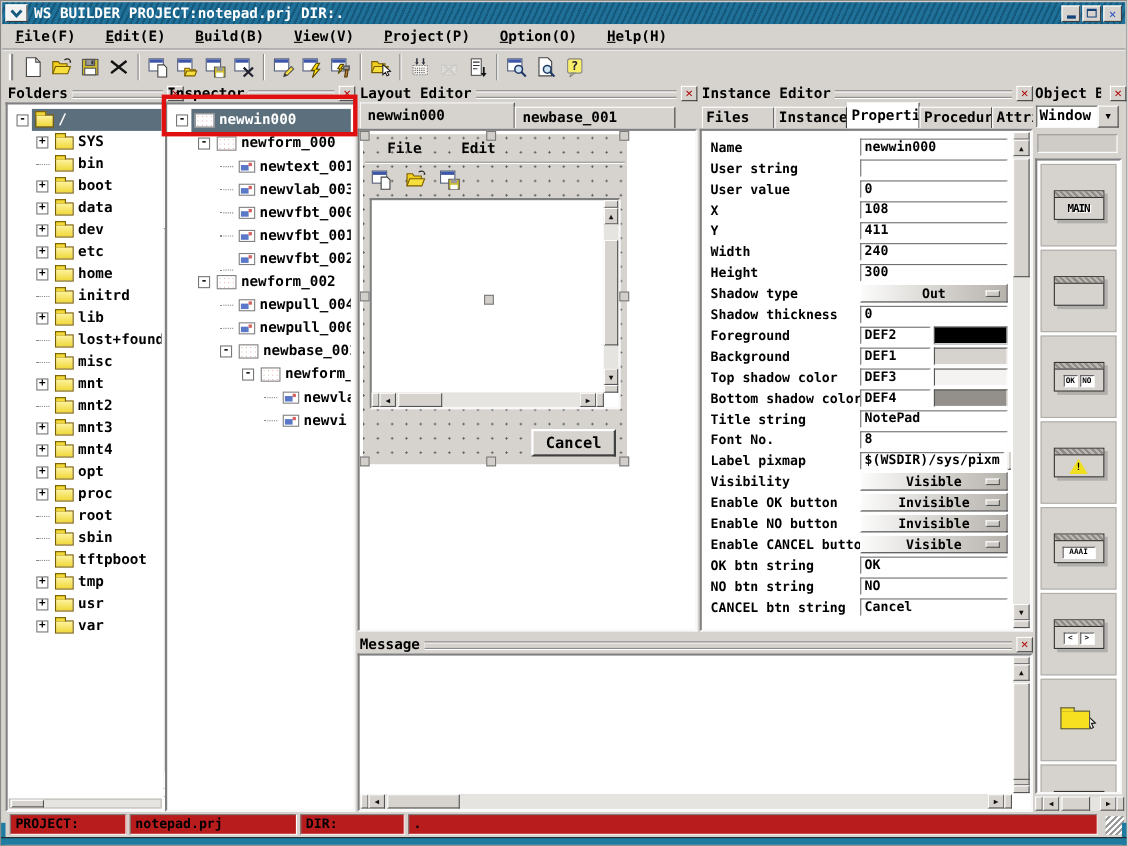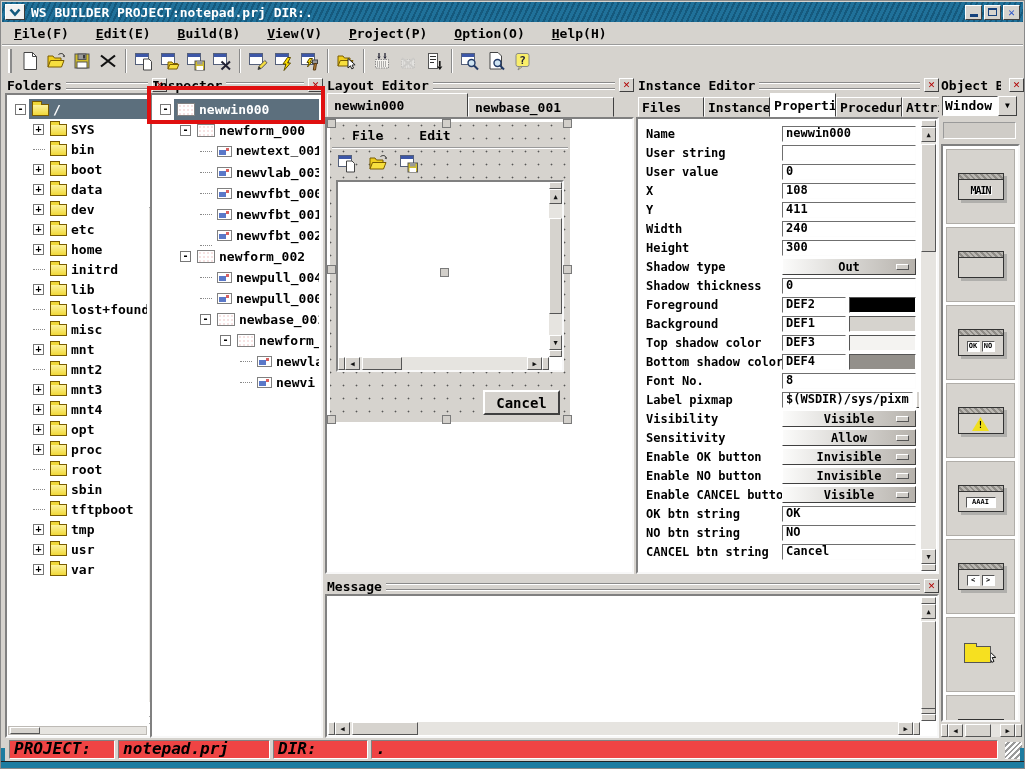--- a/index.html
+++ b/index.html
@@ -154,22 +154,22 @@
     position:relative; }
   .bigfolder::before { content:""; position:absolute; top:-4px; left:-1px; width:11px; height:3px;
     background:#f6e020; border:1px solid #555; border-bottom:none; }
   .pwrap { min-width:34px; height:12px; padding:1px; display:inline-flex; align-items:center; }
   .pbar { display:inline-block; width:24px; height:8px; background:#2238c8; margin-right:2px; }
 
   
   .annotation { position:absolute; border:4px solid #e01010; z-index:40; pointer-events:none; }
   .statusbar { position:absolute; left:2px; right:2px; bottom:8px; height:21px; display:flex; gap:3px;
     padding-left:6px; align-items:center; }
-  .scell { height:19px; background:#ef4444; border:1px solid; border-color:#808080 #fff #fff #808080;
-    font-size:16px; line-height:16px; padding-left:4px; overflow:hidden; white-space:nowrap; flex:none;font-style:italic; }
+  .scell { height:19px; background:#b91c1c; border:1px solid; border-color:#808080 #fff #fff #808080;
+    font-size:12px; line-height:16px; padding-left:4px; overflow:hidden; white-space:nowrap; flex:none; }
   .grip { position:absolute; right:2px; bottom:9px; width:17px; height:17px;
     background:repeating-linear-gradient(135deg,#fdfdfd 0 2px,#9a9a9a 2px 4px); }
   .frame-bottom { position:absolute; left:0; right:0; bottom:0; height:7px; background:#1d7ca0; border-top:1px solid #222; }
   .frame-stub { position:absolute; bottom:0; width:4px; height:20px; background:#1d7ca0; }
 </style>
 </head>
 <body>
 
 <div class="window">
 
@@ -589,21 +589,21 @@
                 <span class="tlabel">newwin000</span>
               </span>
             </div>
             <div class="trow" style="padding-left: 26px;">
               <span class="texp">-</span>
               <span class="tlabel-wrap">
                 <span class="win-ico"></span>
                 <span class="tlabel">newform_000</span>
               </span>
             </div>
-            <div class="trow" style="padding-left: 46px; font-family: Liberation Mono, monospace;">
+            <div class="trow" style="padding-left: 46px;">
               <span class="tdots"></span>
               <span class="tlabel-wrap">
                 <span class="widget-ico"></span>
                 <span class="tlabel">newtext_001</span>
               </span>
             </div>
             <div class="trow" style="padding-left: 46px;">
               <span class="tdots"></span>
               <span class="tlabel-wrap">
                 <span class="widget-ico"></span>
@@ -862,46 +862,43 @@
               </div>
             </div>
             <div class="prow">
               <div class="plabel">Bottom shadow color</div>
               <div class="pval">
                 <div class="ptext csmall">DEF4</div>
                 <div class="swatch" style="background: rgb(147, 144, 139);"></div>
               </div>
             </div>
             <div class="prow">
+              <div class="plabel">Title string</div>
+              <div class="pval">
+                <div class="ptext">NotePad</div>
+              </div>
+            </div>
+            <div class="prow">
               <div class="plabel">Font No.</div>
               <div class="pval">
                 <div class="ptext">8</div>
               </div>
             </div>
             <div class="prow">
               <div class="plabel">Label pixmap</div>
               <div class="pval">
                 <div class="ptext">$(WSDIR)/sys/pixm</div>
                 <button class="dots-btn">..</button>
               </div>
             </div>
             <div class="prow">
               <div class="plabel">Visibility</div>
               <div class="pval">
                 <div class="popt">
                   <span>Visible</span>
-                  <span class="dash"></span>
-                </div>
-              </div>
-            </div>
-            <div class="prow">
-              <div class="plabel">Sensitivity</div>
-              <div class="pval">
-                <div class="popt">
-                  <span>Allow</span>
                   <span class="dash"></span>
                 </div>
               </div>
             </div>
             <div class="prow">
               <div class="plabel">Enable OK button</div>
               <div class="pval">
                 <div class="popt">
                   <span>Invisible</span>
                   <span class="dash"></span>

